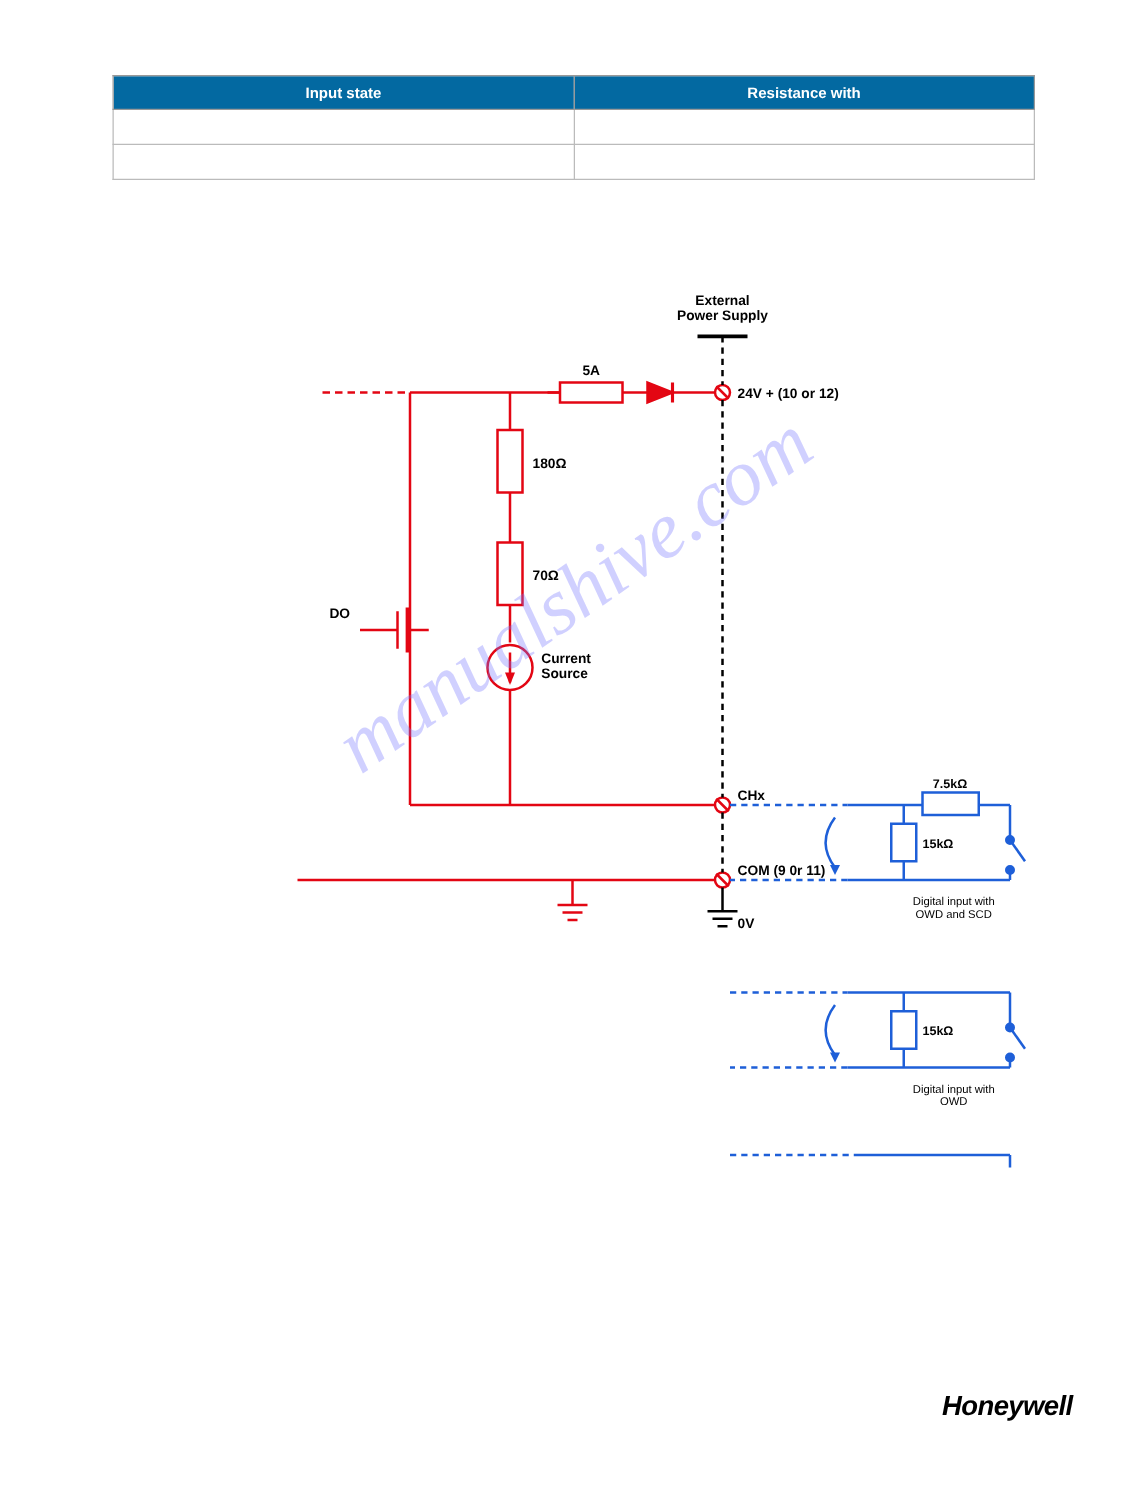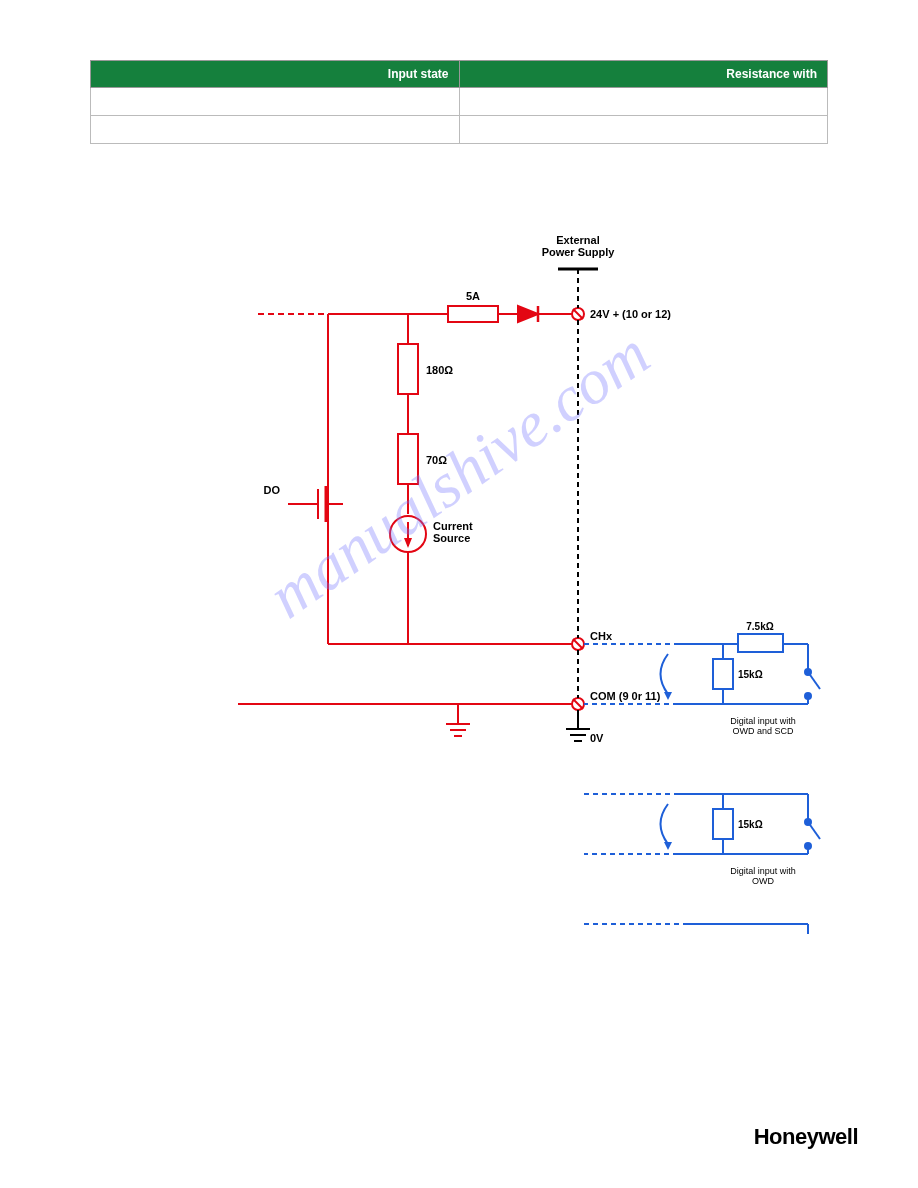--- a/index.html
+++ b/index.html
@@ -15,45 +15,46 @@
     padding: 60px 90px 40px 90px;
     position: relative;
     height: 100%;
   }
   .table {
     width: 100%;
     border-collapse: collapse;
     font-size: 12px;
   }
   .table th {
-    background: #15803d;
+    background: #0369a1;
     color: #fff;
     font-weight: bold;
-    text-align: right;
+    text-align: center;
     padding: 6px 10px;
     border: 1px solid #999;
     width: 50%;
   }
   .table td {
     border: 1px solid #bbb;
     padding: 6px 10px;
     height: 28px;
   }
   .diagram-wrap {
     margin-top: 70px;
     text-align: right;
   }
   .footer-brand {
     position: absolute;
     right: 60px;
-    bottom: 38px;
+    bottom: 50px;
     font-weight: 900;
     font-size: 22px;
     letter-spacing: -0.5px;
     font-family: Arial, Helvetica, sans-serif;
+    font-style: italic;
   }
   .footer-page {
     position: absolute;
     left: 90px;
     bottom: 42px;
     font-size: 12px;
   }
   .watermark {
     position: absolute;
     top: 40%;

